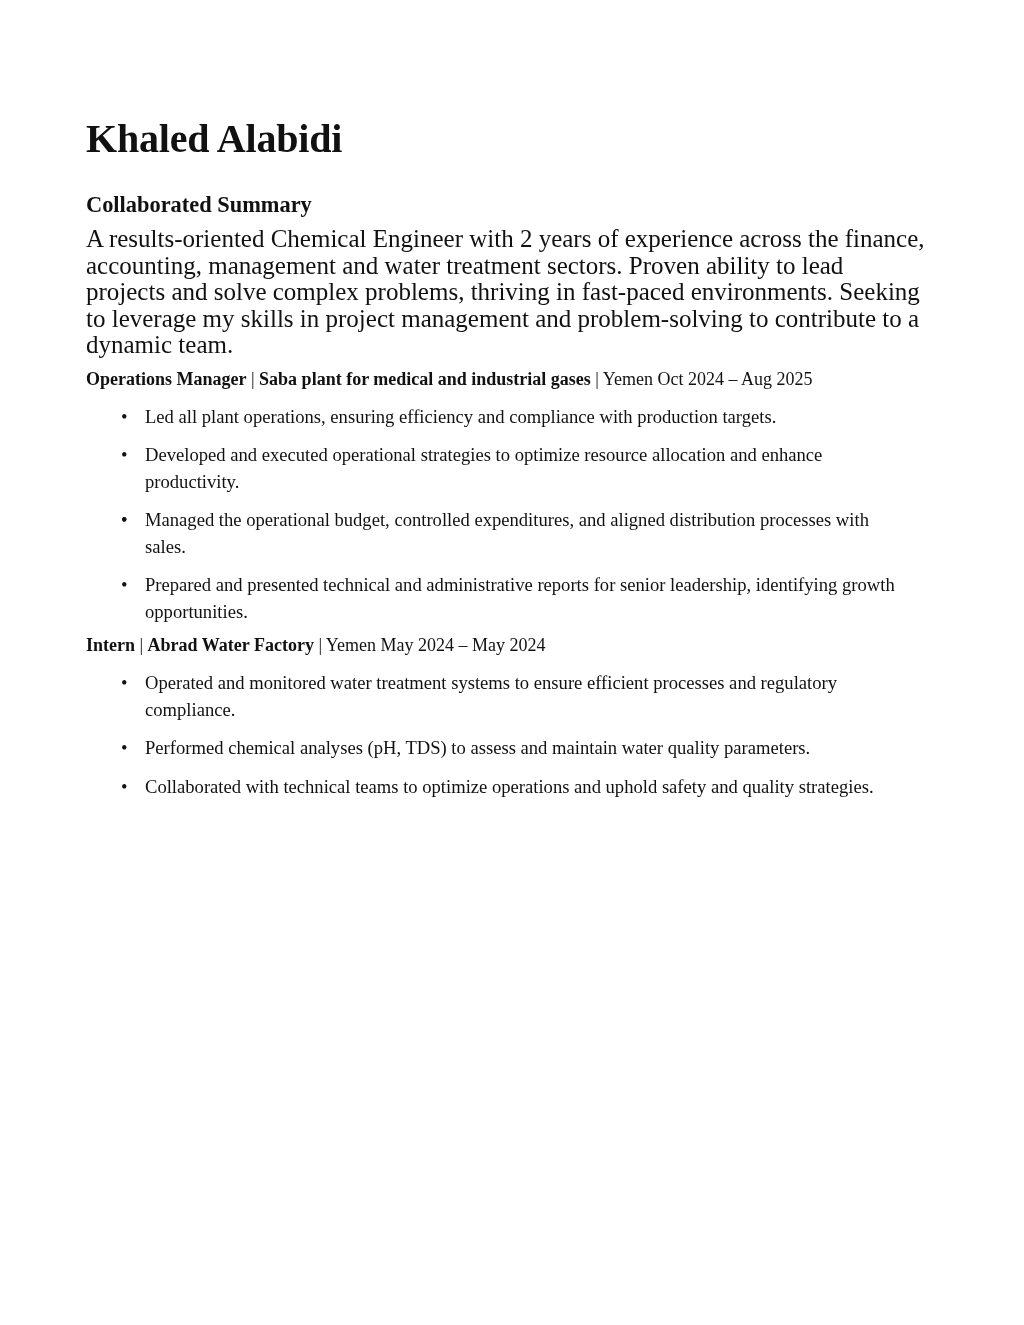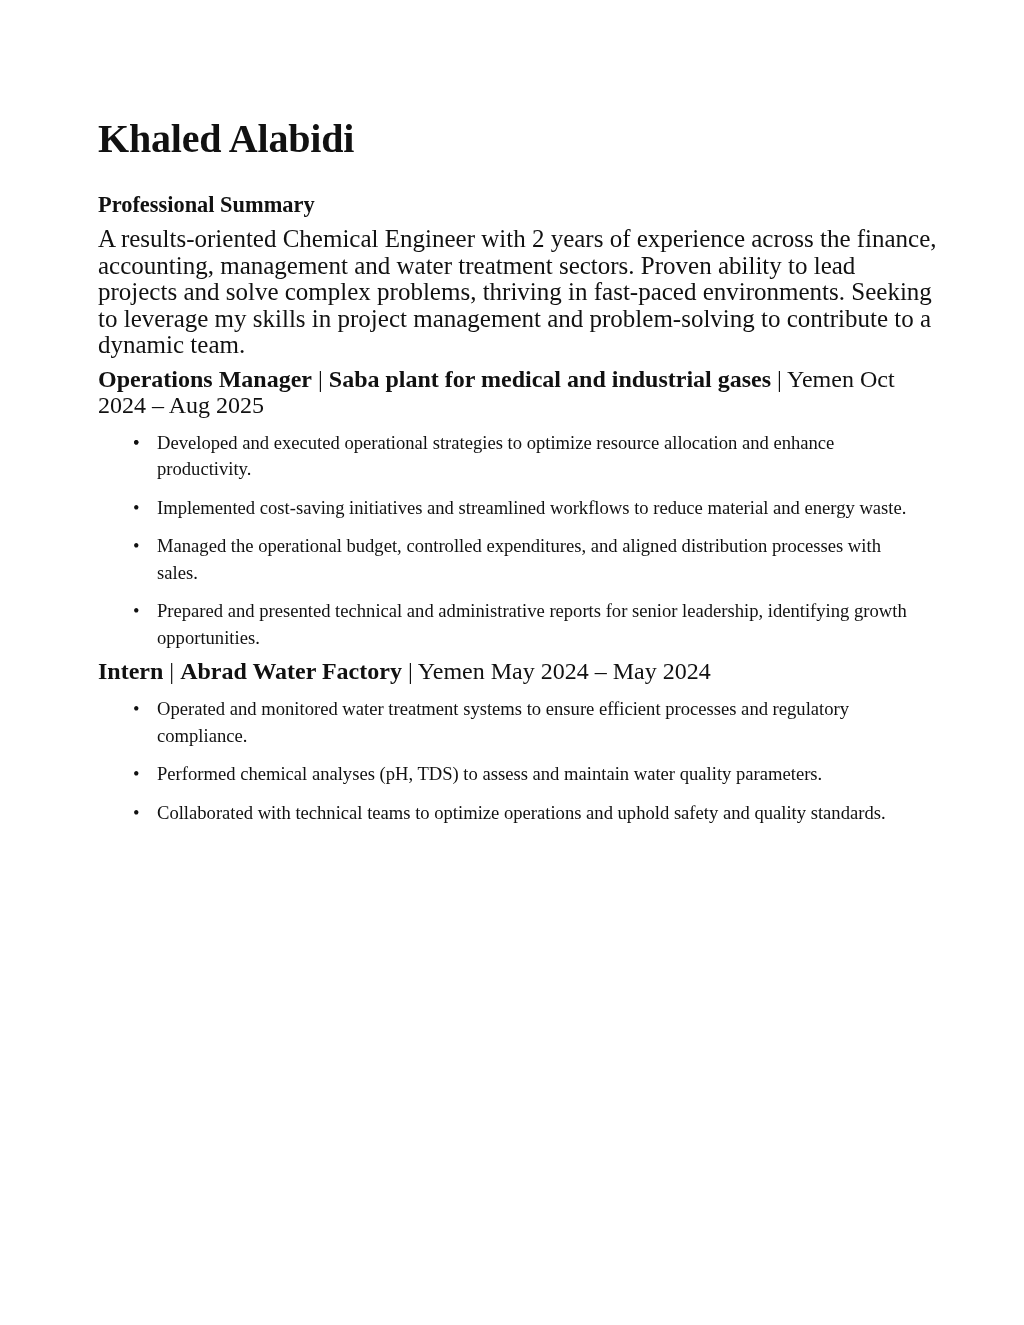--- a/index.html
+++ b/index.html
@@ -9,21 +9,21 @@
   }
   body {
     width: 1024px;
     height: 1325px;
     position: relative;
     font-family: "Liberation Serif", serif;
     color: #111111;
   }
   .page {
     position: absolute;
-    left: 98px;
+    left: 86px;
     top: 112px;
     width: 840px;
   }
   .name {
     font-size: 40px;
     font-weight: bold;
     margin: 0;
     line-height: 54px;
     letter-spacing: -0.2px;
   }
@@ -39,21 +39,21 @@
     line-height: 28px;
   }
   .summary-title { margin-top: 25px; }
   .summary {
     font-size: 25px;
     line-height: 26.5px;
     margin: 7px 0 0 0;
   }
   .work-title { margin-top: 28px; }
   .job-header {
-    font-size: 24px;
+    font-size: 18px;
     line-height: 26px;
     margin: 7px 0 0 0;
   }
   .job-header b { font-weight: bold; }
   ul.bullets {
     list-style: none;
     margin: 0;
     padding: 0 0 0 59px;
   }
   ul.bullets li {
@@ -69,36 +69,36 @@
     top: 0;
   }
   .job2 { }
 </style>
 </head>
 <body>
 
 <div class="page">
   <h1 class="name">Khaled Alabidi</h1>
 
-  <h2 class="section-title summary-title">Professional Summary</h2>
+  <h2 class="section-title summary-title">Collaborated Summary</h2>
   <p class="summary">A results-oriented Chemical Engineer with 2 years of experience across the finance, accounting, management and water treatment sectors. Proven ability to lead projects and solve complex problems, thriving in fast-paced environments. Seeking to leverage my skills in project management and problem-solving to contribute to a dynamic team.</p>
 
 
   <div>
     <p class="job-header"><b>Operations Manager</b><span> | </span><b>Saba plant for medical and industrial gases</b><span> | Yemen Oct 2024 – Aug 2025</span></p>
     <ul class="bullets">
+      <li><span class="dot">•</span><span>Led all plant operations, ensuring efficiency and compliance with production targets.</span></li>
+      <li><span class="dot">•</span><span>Developed and executed operational strategies to optimize resource allocation and enhance productivity.</span></li>
       <li><span class="dot">•</span></li>
-      <li><span class="dot">•</span><span>Developed and executed operational strategies to optimize resource allocation and enhance productivity.</span></li>
-      <li><span class="dot">•</span><span>Implemented cost-saving initiatives and streamlined workflows to reduce material and energy waste.</span></li>
       <li><span class="dot">•</span><span>Managed the operational budget, controlled expenditures, and aligned distribution processes with sales.</span></li>
       <li><span class="dot">•</span><span>Prepared and presented technical and administrative reports for senior leadership, identifying growth opportunities.</span></li>
     </ul>
   </div>
 
   <div>
     <p class="job-header job2"><b>Intern</b><span> | </span><b>Abrad Water Factory</b><span> | Yemen May 2024 – May 2024</span></p>
     <ul class="bullets">
       <li><span class="dot">•</span><span>Operated and monitored water treatment systems to ensure efficient processes and regulatory compliance.</span></li>
       <li><span class="dot">•</span><span>Performed chemical analyses (pH, TDS) to assess and maintain water quality parameters.</span></li>
-      <li><span class="dot">•</span><span>Collaborated with technical teams to optimize operations and uphold safety and quality standards.</span></li>
+      <li><span class="dot">•</span><span>Collaborated with technical teams to optimize operations and uphold safety and quality strategies.</span></li>
     </ul>
   </div>
 </div>
 
 </body></html>

